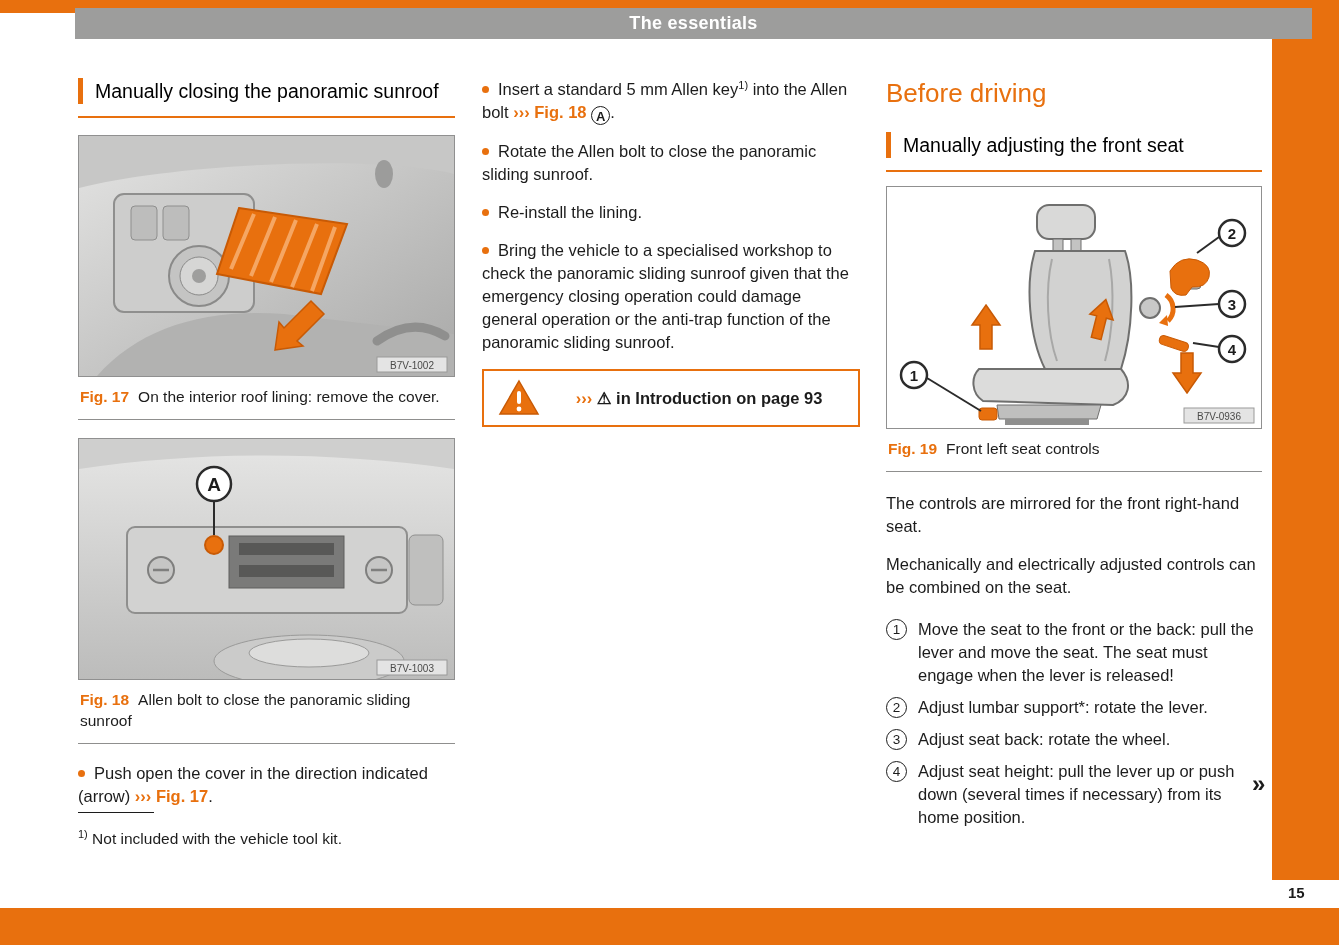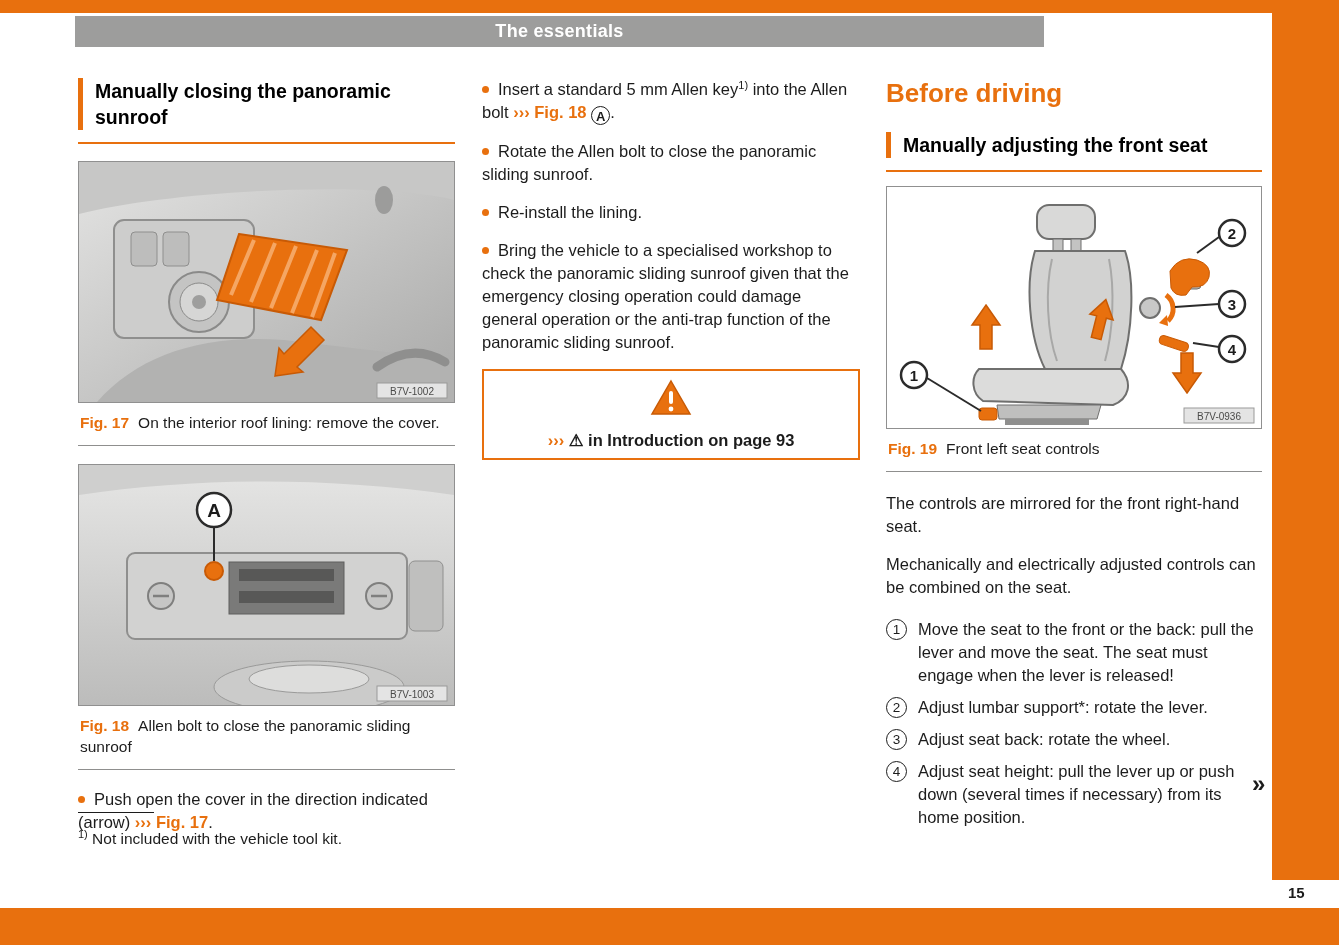--- a/index.html
+++ b/index.html
@@ -14,33 +14,33 @@
   body{font-family:"Liberation Sans",sans-serif;color:var(--ink);}
   .page{position:relative;width:1339px;height:945px;background:#ffffff;overflow:hidden;}
 
   
   .strip{position:absolute;background:var(--orange);}
   .strip-top{left:0;top:0;width:1339px;height:13px;}
   .strip-right{left:1272px;top:0;width:67px;height:880px;}
   .strip-bottom{left:0;top:908px;width:1339px;height:37px;}
 
   
-  .hdr-bar{position:absolute;left:75px;top:16px;width:969px;height:31px;background:var(--gray-bar);
+  .hdr-bar{position:absolute;left:75px;top:8px;width:1237px;height:31px;background:var(--gray-bar);
     display:flex;align-items:center;justify-content:center;}
   .hdr-bar span{color:#ffffff;font-weight:700;font-size:18px;letter-spacing:.3px;}
 
   .col{position:absolute;top:78px;}
   .col1{left:78px;width:377px;}
   .col2{left:482px;width:378px;}
   .col3{left:886px;width:376px;}
 
   
   .section-head{border-bottom:2px solid var(--orange);padding-bottom:12px;margin-bottom:17px;}
   .section-head .txt{border-left:5px solid var(--orange);padding-left:12px;font-size:19.5px;
-    font-weight:700;line-height:26px;color:#000;}
+    font-weight:400;line-height:26px;color:#000;}
 
   
   figure.fig{margin:0 0 18px 0;}
   .fig-img{border:1px solid #909090;background:#d8d8d7;}
   .fig-img svg{display:block;}
   .fig-caption{display:block;padding:9px 2px 12px 2px;border-bottom:1px solid var(--hairline);
     font-size:15.5px;line-height:21px;}
   .fig-label{color:var(--orange);font-weight:700;margin-right:9px;}
 
   
@@ -49,26 +49,26 @@
   .dot{display:inline-block;width:7px;height:7px;border-radius:50%;background:var(--orange);
     margin-right:9px;margin-bottom:2px;}
   .chev{color:var(--orange);font-weight:700;}
   .figlink{color:var(--orange);font-weight:700;cursor:pointer;}
   sup.fn{font-size:11px;vertical-align:super;line-height:0;}
   .circ{display:inline-block;width:19px;height:19px;border:1.6px solid var(--ink);border-radius:50%;
     text-align:center;line-height:19px;font-size:13px;font-weight:700;vertical-align:-3px;}
 
   
   .warnbox{border:2px solid var(--orange);margin-top:12px;padding:8px 14px;display:flex;
-    align-items:center;gap:14px;min-height:56px;flex-direction:column;}
+    align-items:center;gap:14px;min-height:56px;}
   .warn-text{flex:1;text-align:center;font-weight:700;font-size:16.5px;}
   .warn-sym{font-weight:700;}
 
   
-  .big-head{font-size:26px;font-weight:700;color:var(--orange);margin:0 0 24px 0;line-height:30px;}
+  .big-head{font-size:26px;font-weight:400;color:var(--orange);margin:0 0 24px 0;line-height:30px;}
   .numlist{margin-top:19px;}
   .numitem{display:flex;gap:11px;margin-bottom:9px;font-size:16.5px;line-height:23px;}
   .numcirc{flex:0 0 auto;width:21px;height:21px;border:1.6px solid var(--ink);border-radius:50%;
     text-align:center;line-height:20px;font-size:13.5px;margin-top:1px;}
 
   .continuation{position:absolute;left:1252px;top:770px;font-size:24px;font-weight:700;}
   .page-num{position:absolute;left:1288px;top:884px;font-size:15px;font-weight:700;}
 
   
   .footnote{position:absolute;left:78px;top:812px;width:377px;font-size:15.5px;line-height:21px;}

